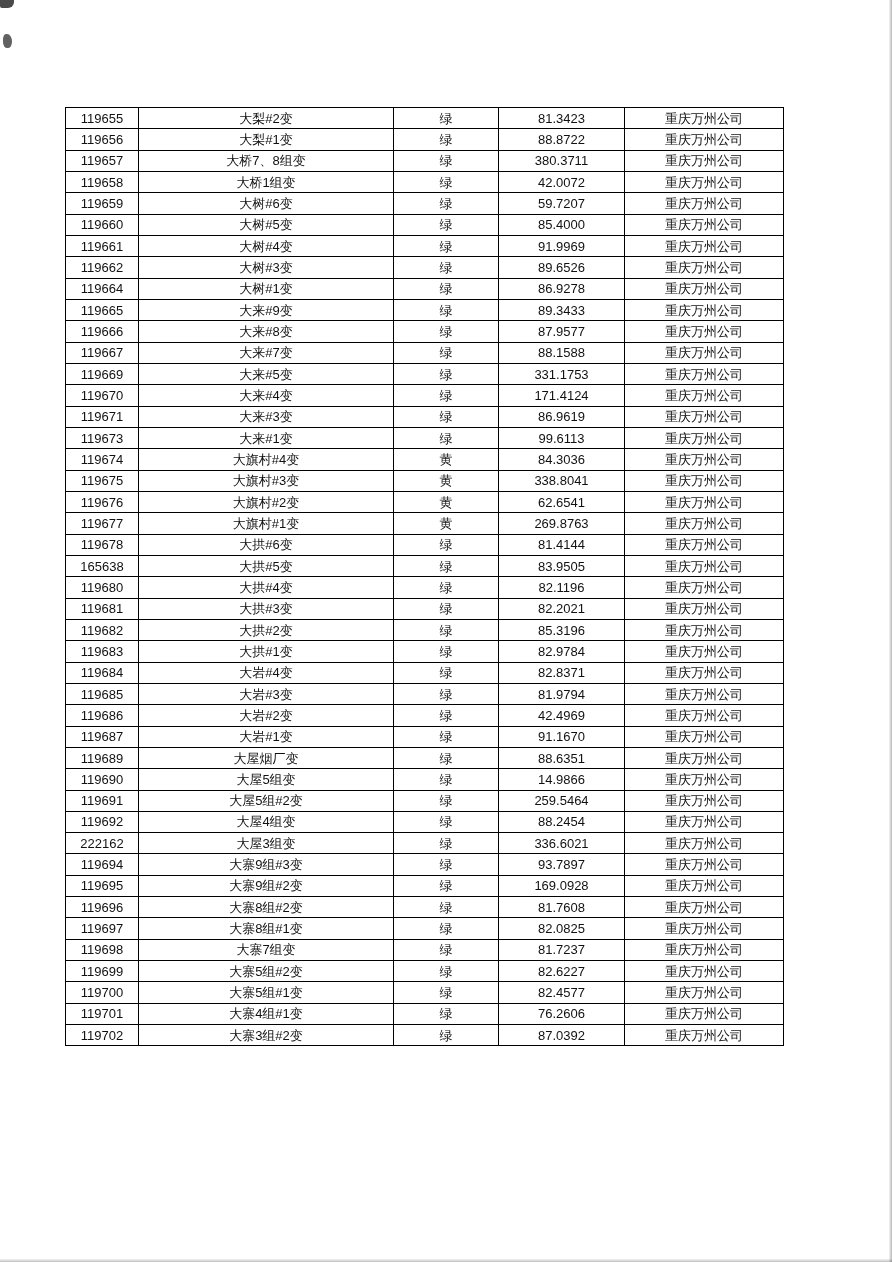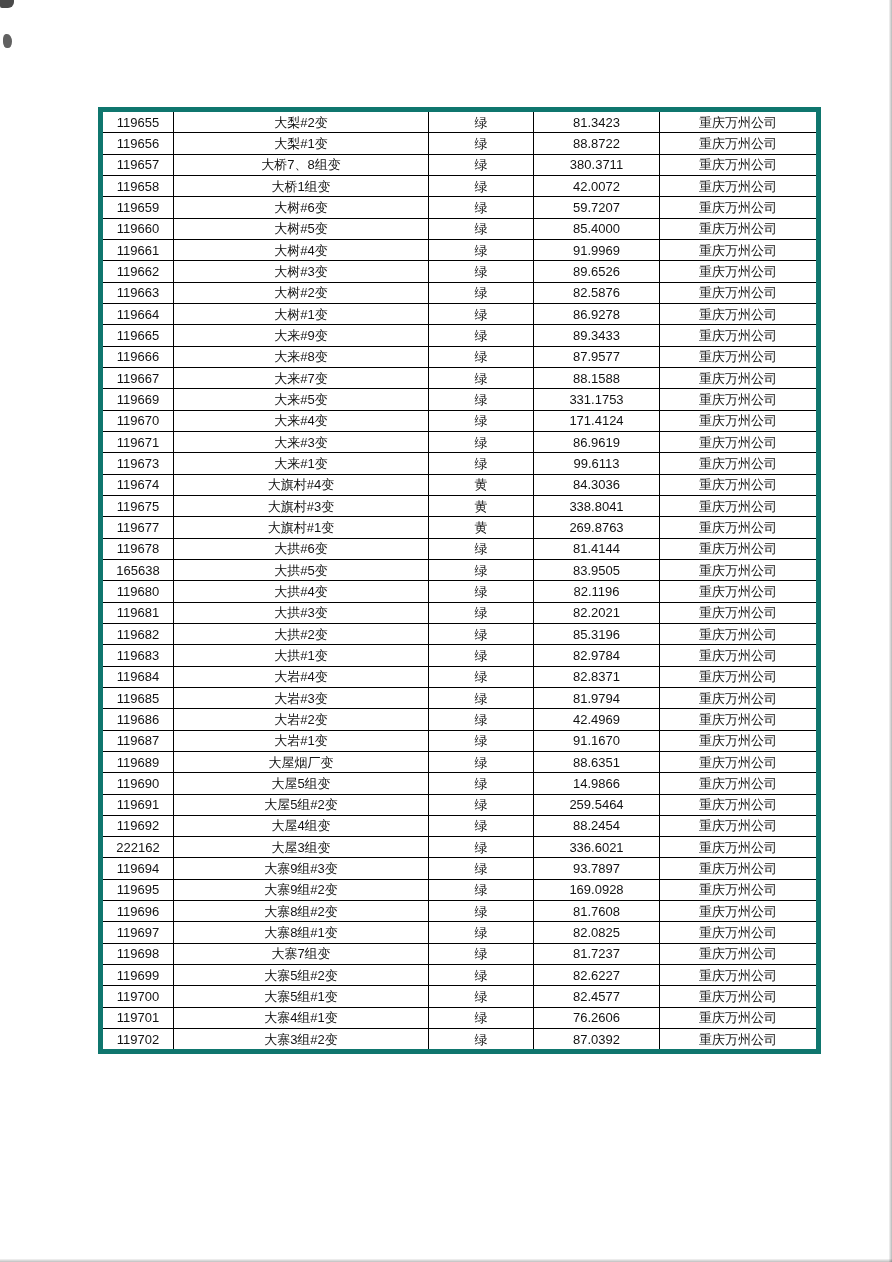--- a/index.html
+++ b/index.html
@@ -39,26 +39,26 @@
   .artifact-2 {
     position: absolute;
     left: 3px; top: 34px;
     width: 9px; height: 14px;
     background: #3a3a3a;
     border-radius: 40% 60% 50% 50%;
     opacity: 0.8;
   }
   table.data-table {
     position: absolute;
-    left: 98px;
+    left: 65px;
     top: 107px;
     width: 718px;
     border-collapse: collapse;
     table-layout: fixed;
-    border: 5px solid #0f766e;
+    border: 1px solid #0f766e;
   }
   table.data-table td {
     border: 1px solid #000;
     height: 20.33px;
     padding: 0 2px;
     text-align: center;
     vertical-align: middle;
     font-size: 13px;
     line-height: 1;
     color: #111111;
@@ -134,27 +134,20 @@
           <td>重庆万州公司</td>
         </tr>
         <tr>
           <td>119662</td>
           <td>大树#3变</td>
           <td>绿</td>
           <td>89.6526</td>
           <td>重庆万州公司</td>
         </tr>
         <tr>
-          <td>119663</td>
-          <td>大树#2变</td>
-          <td>绿</td>
-          <td>82.5876</td>
-          <td>重庆万州公司</td>
-        </tr>
-        <tr>
           <td>119664</td>
           <td>大树#1变</td>
           <td>绿</td>
           <td>86.9278</td>
           <td>重庆万州公司</td>
         </tr>
         <tr>
           <td>119665</td>
           <td>大来#9变</td>
           <td>绿</td>
@@ -208,20 +201,27 @@
           <td>大旗村#4变</td>
           <td>黄</td>
           <td>84.3036</td>
           <td>重庆万州公司</td>
         </tr>
         <tr>
           <td>119675</td>
           <td>大旗村#3变</td>
           <td>黄</td>
           <td>338.8041</td>
+          <td>重庆万州公司</td>
+        </tr>
+        <tr>
+          <td>119676</td>
+          <td>大旗村#2变</td>
+          <td>黄</td>
+          <td>62.6541</td>
           <td>重庆万州公司</td>
         </tr>
         <tr>
           <td>119677</td>
           <td>大旗村#1变</td>
           <td>黄</td>
           <td>269.8763</td>
           <td>重庆万州公司</td>
         </tr>
         <tr>

